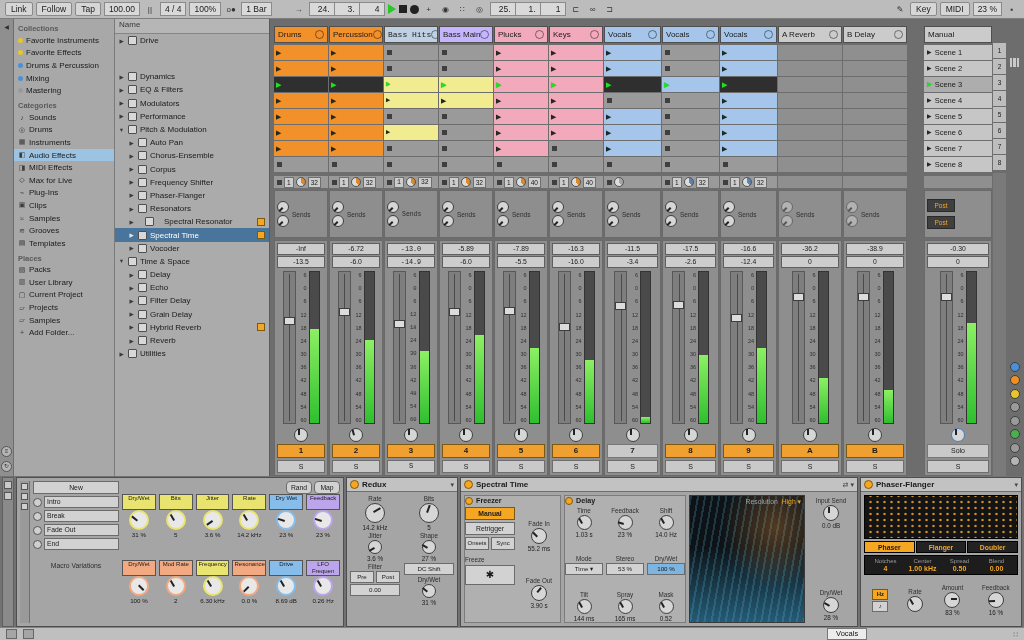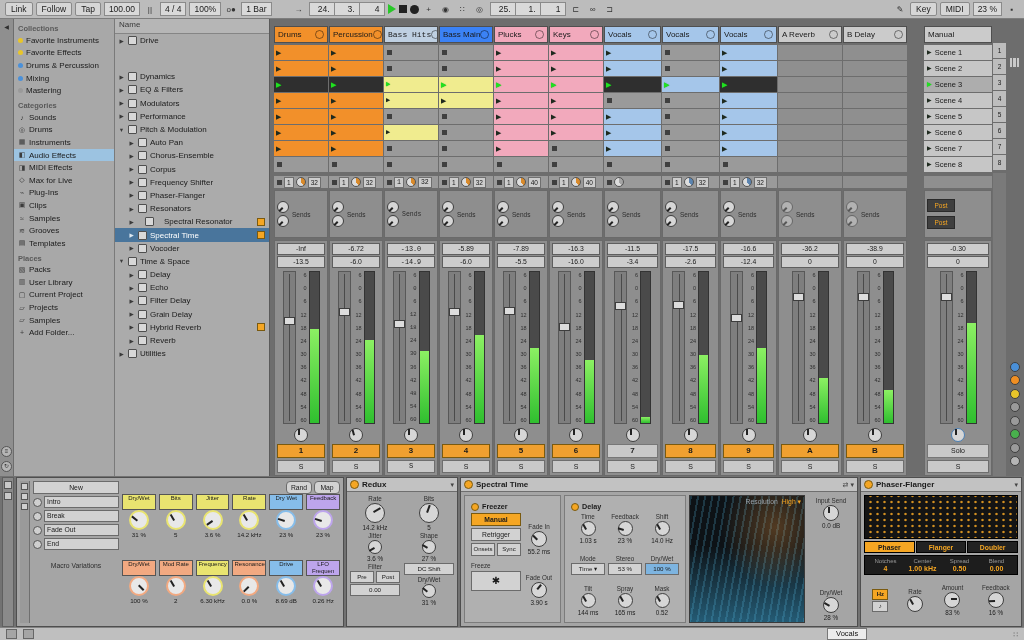--- a/index.html
+++ b/index.html
@@ -126,21 +126,21 @@
   .macro{display:flex;flex-direction:column;align-items:center;min-width:0;}
   .mlabel{width:100%;box-sizing:border-box;border:1px solid #555;font-size:6px;line-height:7.5px;height:16px;text-align:center;overflow:hidden;padding:0 1px;}
   .mval{font-size:6.2px;margin-top:1px;}
   
   #redux{width:112px;}
   #redux .dbody{display:grid;grid-template-columns:1fr 1fr;column-gap:4px;row-gap:1px;align-content:start;}
   .filter-row{display:flex;gap:2px;}
   .filter-row .gbtn{flex:1;height:9px;line-height:9px;}
   
   #spectral{width:398px;}
-  .panel{background:#b0b0b0;border:1px solid #7c7c7c;padding:6px;display:flex;flex-direction:column;box-sizing:border-box;}
+  .panel{background:#b0b0b0;border:1px solid #7c7c7c;padding:0;display:flex;flex-direction:column;box-sizing:border-box;}
   .p-h{font-size:7.2px;font-weight:bold;display:flex;align-items:center;gap:3px;margin-bottom:2px;}
   .pwr.sm{width:6px;height:6px;}
   #freezer{width:97px;}
   .fz-cols{flex:1;display:flex;gap:3px;}
   .fz-left{width:50px;display:flex;flex-direction:column;gap:2px;}
   .split{display:flex;gap:2px;}
   .split .gbtn{flex:1;font-size:6px;}
   .freeze{height:18px;line-height:18px;font-size:10px;}
   .fz-right{flex:1;display:flex;flex-direction:column;justify-content:space-around;align-items:center;}
   #delay-panel{width:122px;}
@@ -679,21 +679,21 @@
             <div class="panrow">
               <span class="knob" style="height: 14px; width: 14px;">
                 <i class="kp" style="transform: rotate(180deg);"></i>
               </span>
             </div>
             <div class="numbtn">3</div>
             <div class="sbtn">S</div>
           </div>
         </div>
         <div class="tcol" style="width: 54px;">
-          <div class="thead" style="background: #3b82f6;">Bass Main<span class="hdr-circ"></span></div>
+          <div class="thead" style="background: #c4b5fd;">Bass Main<span class="hdr-circ"></span></div>
           <div class="slot">
             <span class="stopsq"></span>
           </div>
           <div class="slot">
             <span class="stopsq"></span>
           </div>
           <div class="slot" style="background: rgb(240, 236, 143);">
             <span class="tri green">▶</span>
           </div>
           <div class="slot" style="background: rgb(240, 236, 143);">

